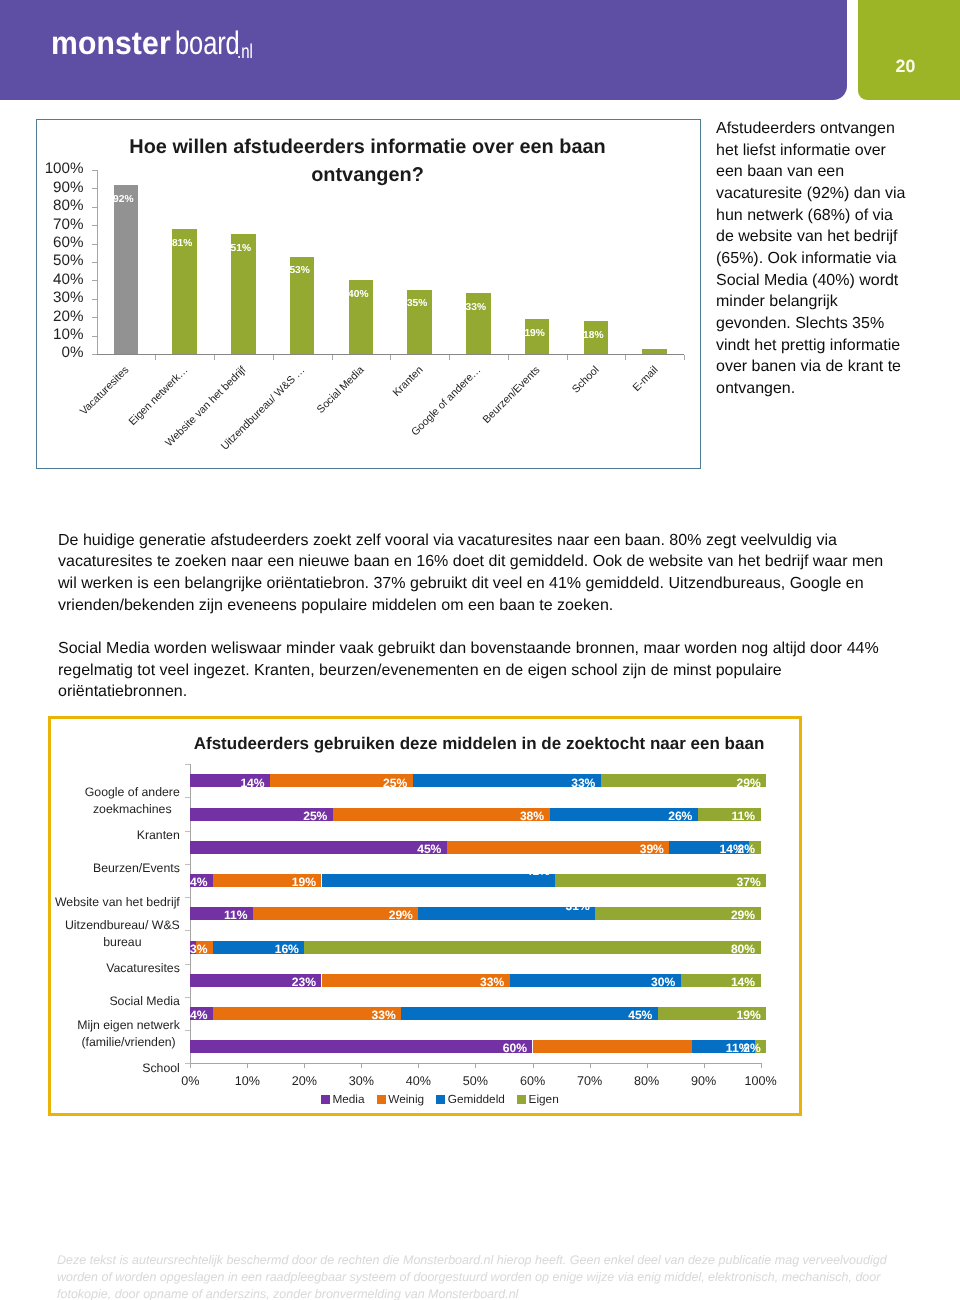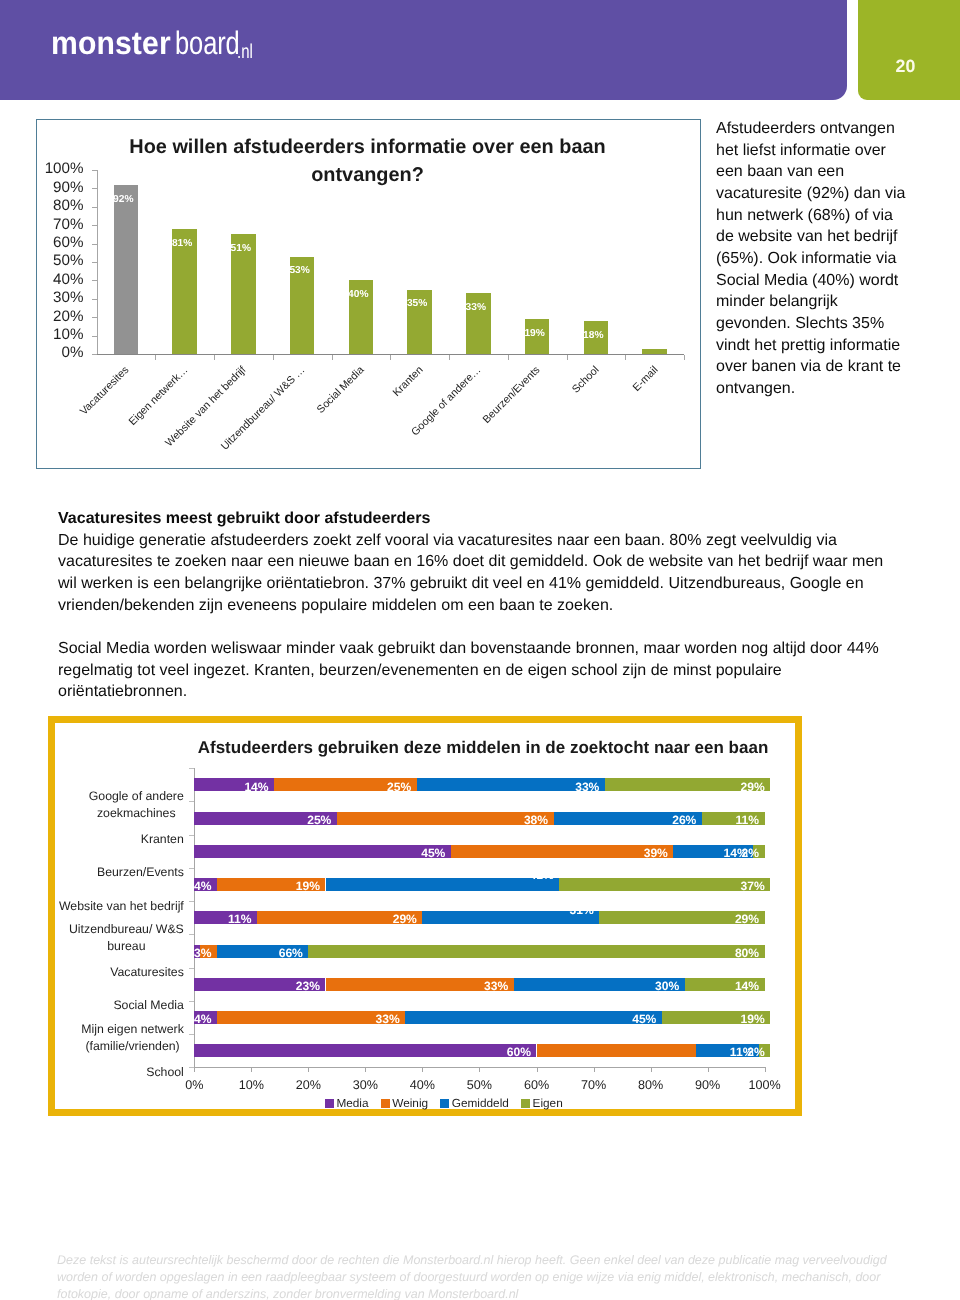--- a/index.html
+++ b/index.html
@@ -28,21 +28,21 @@
   .c1xtick{position:absolute;width:1px;height:5px;background:#a6a6a6;}
 
   
   .side{position:absolute;left:716px;top:118px;width:215px;font-size:16px;color:#0d0d0d;line-height:21.65px;white-space:nowrap;}
 
   
   .para{position:absolute;font-size:16.05px;color:#0d0d0d;line-height:21.7px;left:58px;width:880px;white-space:nowrap;}
   .para b{font-weight:bold;}
 
   
-  .chart2{position:absolute;left:48px;top:716px;width:754px;height:400px;border:7px solid #eab308;box-sizing:border-box;}
+  .chart2{position:absolute;left:48px;top:716px;width:754px;height:400px;border:3px solid #eab308;box-sizing:border-box;}
   .c2title{position:absolute;left:128px;top:16px;width:600px;text-align:center;font-size:17px;font-weight:bold;color:#1a1a1a;line-height:1;}
   .c2ylabwrap{position:absolute;text-align:right;margin-top:20px;}
   .c2ylab{display:inline-block;text-align:center;font-size:12.3px;color:#1f1f1f;line-height:16.9px;white-space:nowrap;}
   .c2seg{position:absolute;height:13px;}
   .c2seglab{position:absolute;color:#fff;font-size:12.1px;font-weight:bold;white-space:nowrap;text-align:right;}
   .c2axisv{position:absolute;width:1px;background:#a6a6a6;}
   .c2axish{position:absolute;height:1px;background:#a6a6a6;}
   .c2ytick{position:absolute;width:5px;height:1px;background:#bfbfbf;}
   .c2xtick{position:absolute;width:1px;height:4px;background:#a6a6a6;}
   .c2xlab{position:absolute;font-size:12.6px;color:#1f1f1f;text-align:center;width:44px;}
@@ -133,21 +133,21 @@
       <div class="c1xlab" style="left:395.9px;top:243.5px;width:160px;">School</div>
       <div class="c1bar" style="left:605.4px;top:228.5px;width:24.5px;height:5.5px;background:#94a932;"></div>
       <div class="c1xtick" style="left:647.0px;top:235.2px;"></div>
       <div class="c1xlab" style="left:454.6px;top:243.5px;width:160px;">E-mail</div>
     </div>
 </div>
 
 <div class="side">Afstudeerders ontvangen<br>het liefst informatie over<br>een baan van een<br>vacaturesite (92%) dan via<br>hun netwerk (68%) of via<br>de website van het bedrijf<br>(65%). Ook informatie via<br>Social Media (40%) wordt<br>minder belangrijk<br>gevonden. Slechts 35%<br>vindt het prettig informatie<br>over banen via de krant te<br>ontvangen.</div>
 
 <div class="para" style="top:508px;">
-  <b>Vacaturesites meest gebruikt door afstudeerders</b><br>
+  <br>
   <span>De huidige generatie afstudeerders zoekt zelf vooral via vacaturesites naar een baan. 80% zegt veelvuldig via<br>vacaturesites te zoeken naar een nieuwe baan en 16% doet dit gemiddeld. Ook de website van het bedrijf waar men<br>wil werken is een belangrijke oriëntatiebron. 37% gebruikt dit veel en 41% gemiddeld. Uitzendbureaus, Google en<br>vrienden/bekenden zijn eveneens populaire middelen om een baan te zoeken.</span>
 </div>
 <div class="para" style="top:638px;">Social Media worden weliswaar minder vaak gebruikt dan bovenstaande bronnen, maar worden nog altijd door 44%<br>regelmatig tot veel ingezet. Kranten, beurzen/evenementen en de eigen school zijn de minst populaire<br>oriëntatiebronnen.</div>
 
 <div class="chart2">
   <div class="c2title">Afstudeerders gebruiken deze middelen in de zoektocht naar een baan</div>
   <div id="c2">
       <div class="c2axisv" style="left:139.3px;top:45.2px;height:299.16px;"></div>
       <div class="c2ylabwrap" style="left:1.8000000000000114px;top:45.4px;width:127px;"><span class="c2ylab">Google of andere<br>zoekmachines</span></div>
       <div class="c2ytick" style="left:134.3px;top:45.2px;"></div>
@@ -199,21 +199,21 @@
       <div class="c2seglab" style="left:494.7px;top:180px;width:44px;">31%</div>
       <div class="c2seg" style="left:544.2px;top:188.28000000000003px;width:165.4px;background:#92a832;"></div>
       <div class="c2seglab" style="left:660.1px;top:189.48000000000002px;width:44px;">29%</div>
       <div class="c2ylabwrap" style="left:1.8000000000000114px;top:220.1px;width:127px;"><span class="c2ylab">Vacaturesites</span></div>
       <div class="c2ytick" style="left:134.3px;top:211.40000000000003px;"></div>
       <div class="c2seg" style="left:139.3px;top:221.52000000000004px;width:5.7px;background:#7331a3;"></div>
       <div class="c2seglab" style="left:95.5px;top:222.72000000000003px;width:44px;">1%</div>
       <div class="c2seg" style="left:145.0px;top:221.52000000000004px;width:17.1px;background:#e8700d;"></div>
       <div class="c2seglab" style="left:112.6px;top:222.72000000000003px;width:44px;">3%</div>
       <div class="c2seg" style="left:162.1px;top:221.52000000000004px;width:91.2px;background:#0570c3;"></div>
-      <div class="c2seglab" style="left:203.9px;top:222.72000000000003px;width:44px;">66%</div>
+      <div class="c2seglab" style="left:203.9px;top:222.72000000000003px;width:44px;">16%</div>
       <div class="c2seg" style="left:253.4px;top:221.52000000000004px;width:456.2px;background:#92a832;"></div>
       <div class="c2seglab" style="left:660.1px;top:222.72000000000003px;width:44px;">80%</div>
       <div class="c2ylabwrap" style="left:1.8000000000000114px;top:253.3px;width:127px;"><span class="c2ylab">Social Media</span></div>
       <div class="c2ytick" style="left:134.3px;top:244.64px;"></div>
       <div class="c2seg" style="left:139.3px;top:254.76px;width:131.2px;background:#7331a3;"></div>
       <div class="c2seglab" style="left:221.0px;top:255.95999999999998px;width:44px;">23%</div>
       <div class="c2seg" style="left:270.5px;top:254.76px;width:188.2px;background:#e8700d;"></div>
       <div class="c2seglab" style="left:409.2px;top:255.95999999999998px;width:44px;">33%</div>
       <div class="c2seg" style="left:458.7px;top:254.76px;width:171.1px;background:#0570c3;"></div>
       <div class="c2seglab" style="left:580.3px;top:255.95999999999998px;width:44px;">30%</div>

